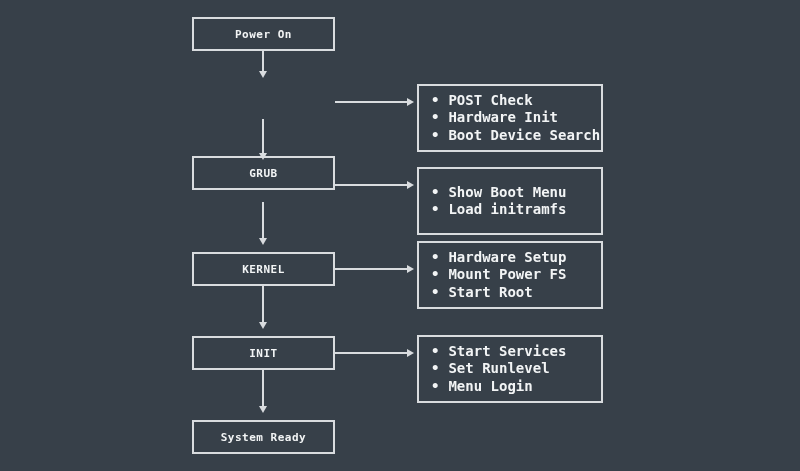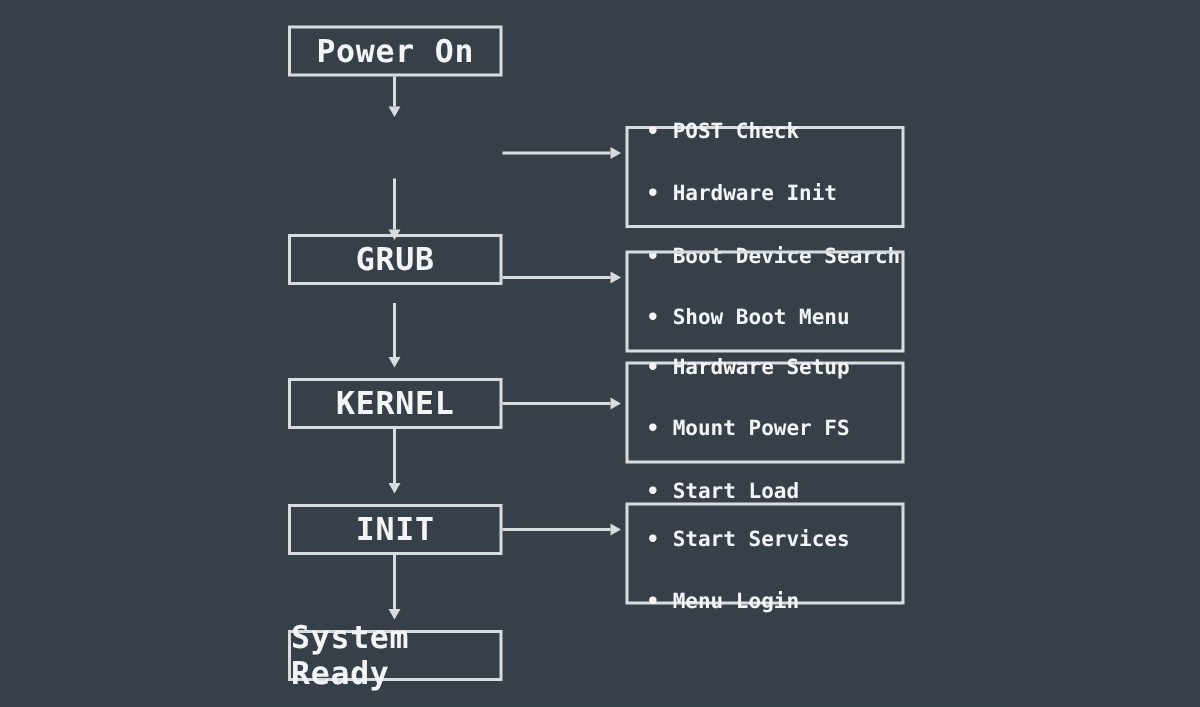--- a/index.html
+++ b/index.html
@@ -15,21 +15,21 @@
     overflow: hidden;
   }
   .stage-box {
     position: absolute;
     left: 192px;
     width: 143px;
     height: 34px;
     box-sizing: border-box;
     border: 2px solid #d9dcdf;
     color: #f2f4f5;
-    font-size: 21px;
+    font-size: 11px;
     font-weight: bold;
     display: flex;
     align-items: center;
     justify-content: center;
     letter-spacing: 0.5px;
   }
   .details-box {
     position: absolute;
     left: 417px;
     width: 186px;
@@ -40,21 +40,20 @@
     font-size: 14px;
     font-weight: bold;
     padding: 6px 12px;
     display: flex;
     flex-direction: column;
     justify-content: center;
   }
   .detail-line {
     line-height: 17.5px;
     white-space: nowrap;
-    margin-top: 24px;
   }
   .bullet { margin-right: 9px; }
   .vline {
     position: absolute;
     left: 262px;
     width: 2px;
     background: #d9dcdf;
   }
   .vhead {
     position: absolute;
@@ -137,36 +136,42 @@
     </div>
     <div class="detail-line">
       <span class="bullet">•</span><span>Boot Device Search</span>
     </div>
   </div>
 
   <div class="details-box" style="top:167px">
     <div class="detail-line">
       <span class="bullet">•</span><span>Show Boot Menu</span>
     </div>
+    <div class="detail-line">
+      <span class="bullet">•</span><span>Load initramfs</span>
+    </div>
   </div>
 
   <div class="details-box" style="top:241px">
     <div class="detail-line">
       <span class="bullet">•</span><span>Hardware Setup</span>
     </div>
     <div class="detail-line">
       <span class="bullet">•</span><span>Mount Power FS</span>
     </div>
     <div class="detail-line">
-      <span class="bullet">•</span><span>Start Load</span>
+      <span class="bullet">•</span><span>Start Root</span>
     </div>
   </div>
 
   <div class="details-box" style="top:335px">
     <div class="detail-line">
       <span class="bullet">•</span><span>Start Services</span>
+    </div>
+    <div class="detail-line">
+      <span class="bullet">•</span><span>Set Runlevel</span>
     </div>
     <div class="detail-line">
       <span class="bullet">•</span><span>Menu Login</span>
     </div>
   </div>
 
 </div>
 
 </body></html>

